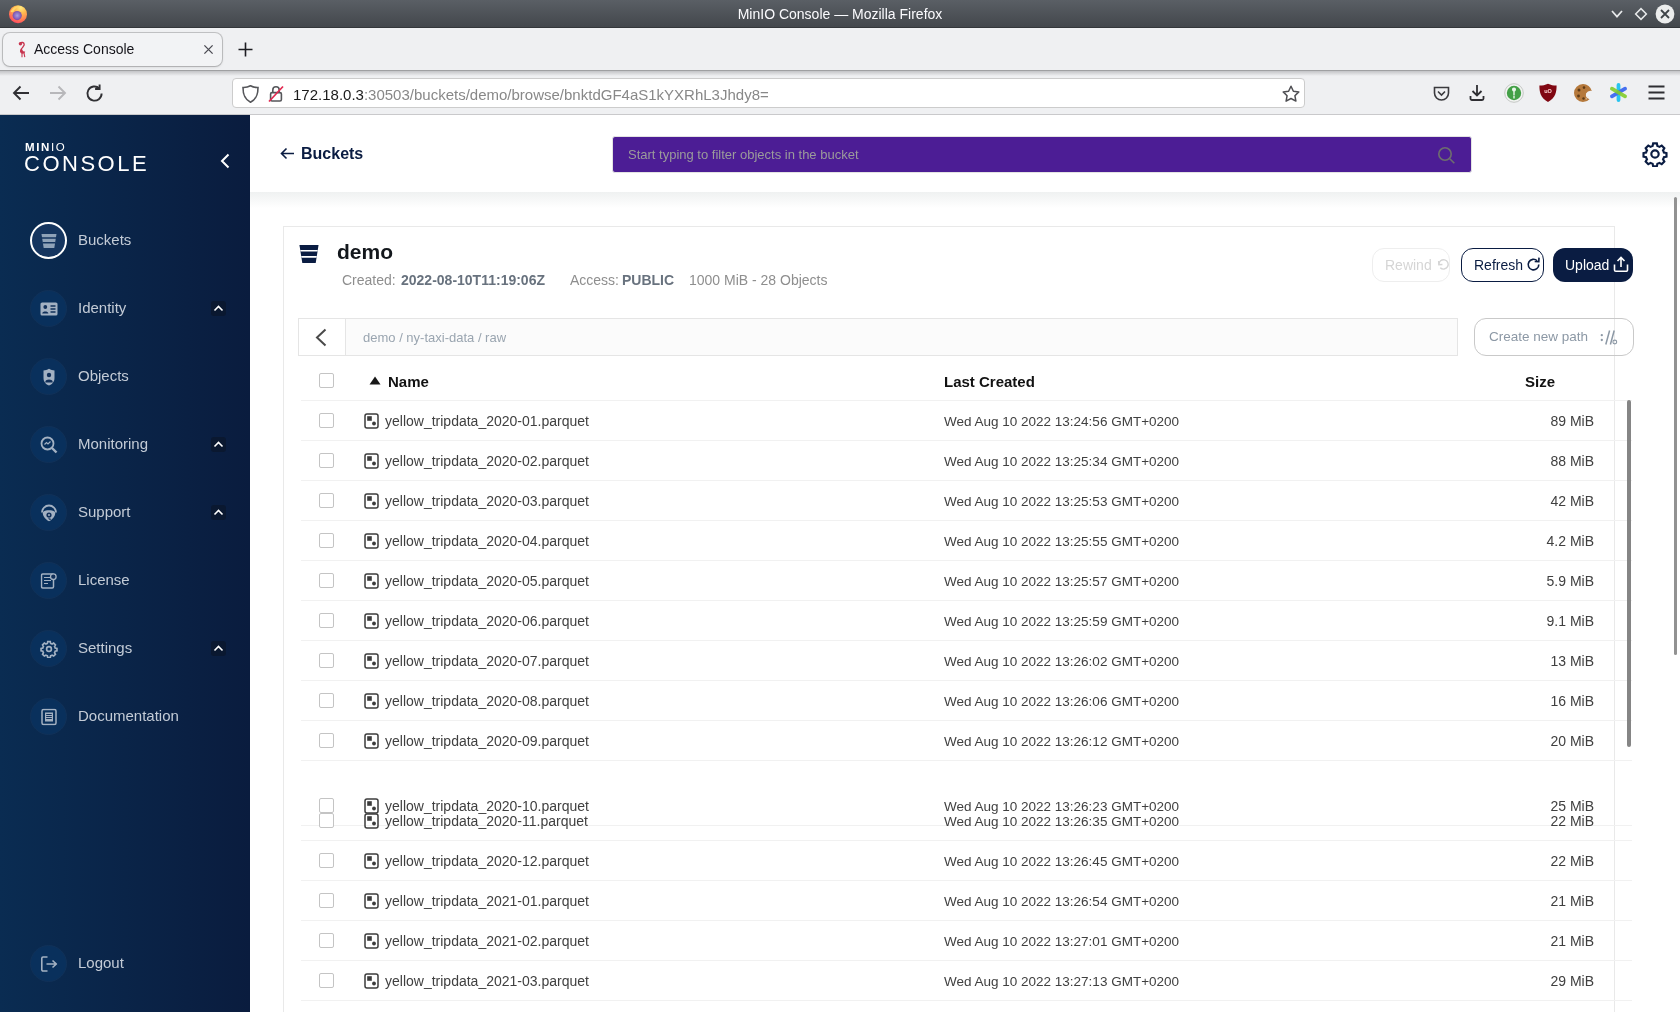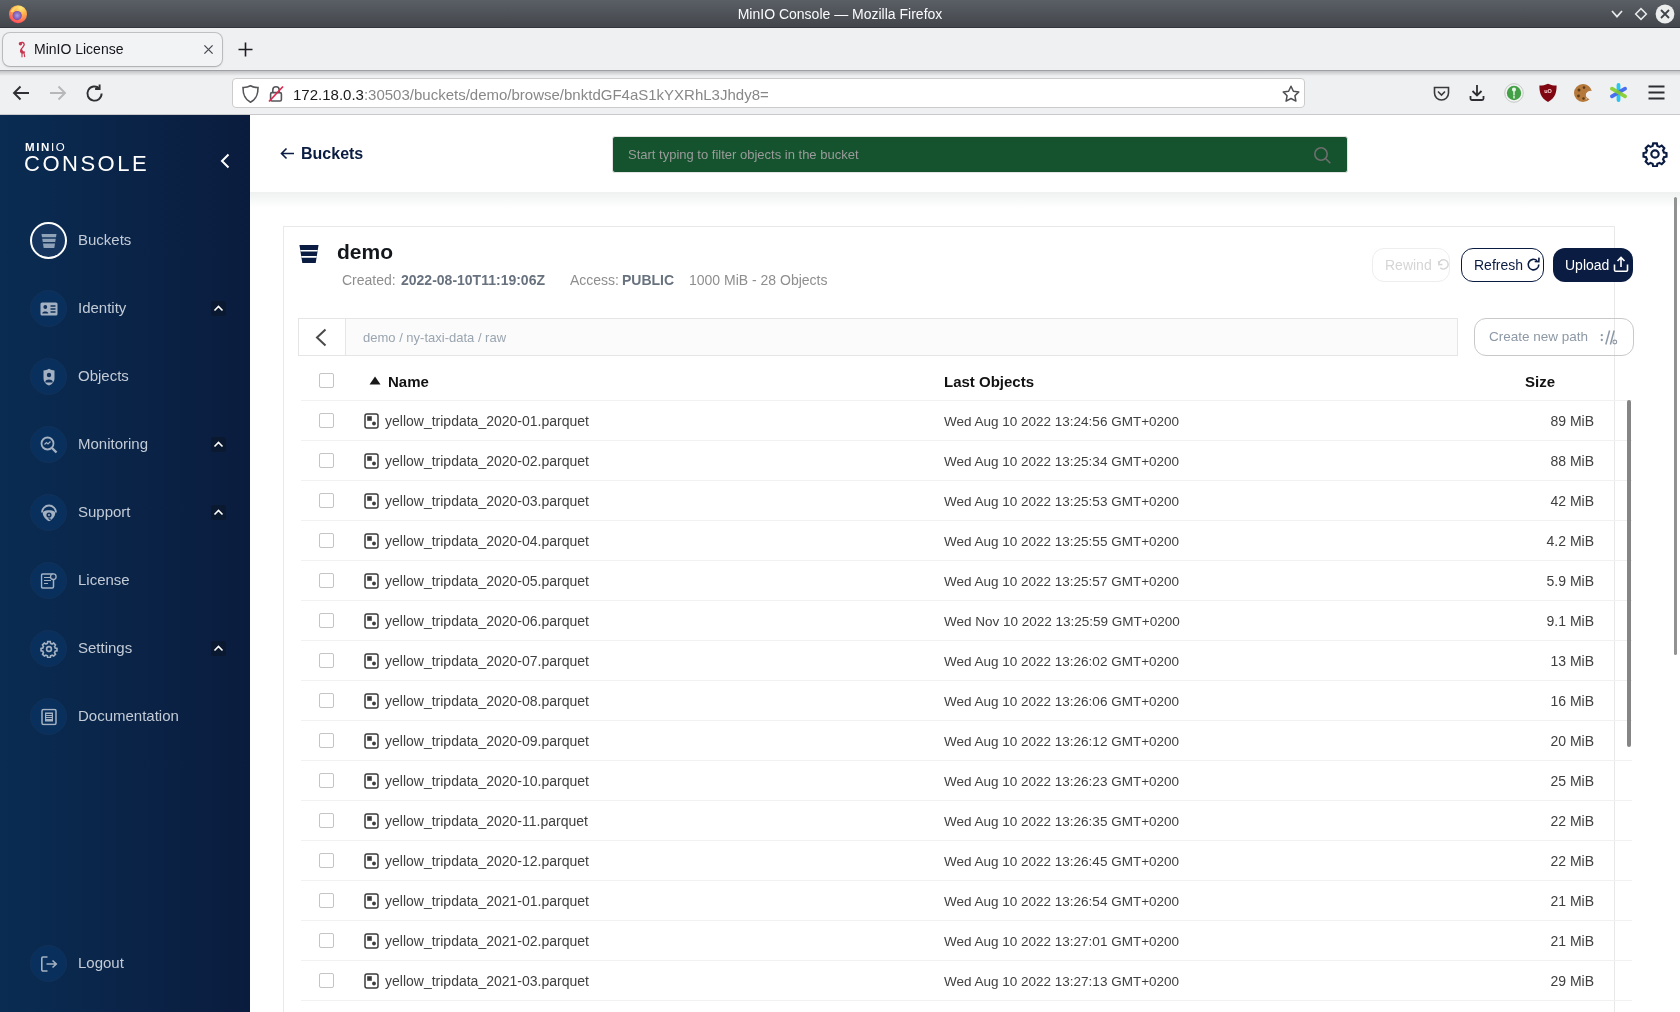--- a/index.html
+++ b/index.html
@@ -93,21 +93,21 @@
 
     <svg class="abs" style="left:13px;top:8px;" width="14" height="17" viewBox="0 0 14 17">
       <g fill="none" stroke="#c8354f" stroke-width="1.3">
         <path d="M4.2 2.2 C5.6 0.8 8 1.4 8.2 3.2 C8.4 4.8 6.6 5.6 6.2 7.4"></path>
         <path d="M6 10.6 L6 16.2" stroke-width="1.1"></path>
         <path d="M8 12 L8.8 16.2" stroke-width="1.1"></path>
       </g>
       <circle cx="4.4" cy="2.7" r="1.7" fill="#c8354f"></circle>
       <path d="M6.2 6.6 C5.6 9.4 7.2 10.9 9.2 10.4 C9 12.3 6.6 13.3 5 12.2 C3.3 11 3.8 8 6.2 6.6z" fill="#c8354f"></path>
     </svg>
-    <div class="tabtitle">MinIO License</div>
+    <div class="tabtitle">Access Console</div>
     <svg class="abs" style="left:198px;top:9px;" width="15" height="15" viewBox="0 0 15 15">
       <path d="M3.4 3.4 L11.6 11.6 M11.6 3.4 L3.4 11.6" stroke="#4a4a52" stroke-width="1.3"></path>
     </svg>
   </div>
   <svg class="abs" style="left:237px;top:13px;" width="17" height="17" viewBox="0 0 17 17">
     <path d="M8.5 1.5 L8.5 15.5 M1.5 8.5 L15.5 8.5" stroke="#1d1d22" stroke-width="1.6"></path>
   </svg>
 </div>
 
 <div class="abs" style="left:0;top:71px;width:1680px;height:5px;background:linear-gradient(rgba(80,80,85,.28), rgba(80,80,85,0));z-index:3;"></div>
@@ -190,21 +190,21 @@
   </svg>
 </g>
 
 <div id="app">
   <div id="header">
 
     <svg class="abs" style="left:30px;top:32px;" width="15" height="13" viewBox="0 0 15 13">
       <path d="M14 6.5 L1.5 6.5 M6.5 1.5 L1.5 6.5 L6.5 11.5" fill="none" stroke="#0a1c42" stroke-width="1.6"></path>
     </svg>
     <div class="abs" style="left:51px;top:30px;font-size:16px;font-weight:bold;color:#0a1c42;">Buckets</div>
-    <div class="abs" style="left:362px;top:21px;width:736px;height:37px;border:1px solid #e3e3e3;border-radius:3px;background:#14532d;">
+    <div class="abs" style="left:362px;top:21px;width:860px;height:37px;border:1px solid #e3e3e3;border-radius:3px;background:#4c1d95;">
       <span style="position:absolute;left:15px;top:10px;font-size:13px;color:#9b9b9b;">Start typing to filter objects in the bucket</span>
       <svg class="abs" style="right:15px;top:9px;" width="19" height="19" viewBox="0 0 19 19">
         <circle cx="8" cy="8" r="6.2" fill="none" stroke="#6e6e6e" stroke-width="1.6"></circle>
         <path d="M12.8 12.8 L17.3 17.3" stroke="#6e6e6e" stroke-width="1.6"></path>
       </svg>
     </div>
 
     <svg class="abs" style="left:1392px;top:26px;" width="26" height="26" viewBox="0 0 24 24">
       <path fill="none" stroke="#0a1c42" stroke-width="2" d="M10.3 2.2 h3.4 l.5 2.4 a7.6 7.6 0 0 1 1.9 .8 l2.1-1.2 2.4 2.4-1.2 2.1 a7.6 7.6 0 0 1 .8 1.9 l2.4.5 v3.4 l-2.4.5 a7.6 7.6 0 0 1-.8 1.9 l1.2 2.1-2.4 2.4-2.1-1.2 a7.6 7.6 0 0 1-1.9.8 l-.5 2.4 h-3.4 l-.5-2.4 a7.6 7.6 0 0 1-1.9-.8 l-2.1 1.2-2.4-2.4 1.2-2.1 a7.6 7.6 0 0 1-.8-1.9 l-2.4-.5 v-3.4 l2.4-.5 a7.6 7.6 0 0 1 .8-1.9 L3.4 6.6 5.8 4.2 7.9 5.4 a7.6 7.6 0 0 1 1.9-.8 z"></path>
       <circle cx="12" cy="12" r="3.4" fill="none" stroke="#0a1c42" stroke-width="2"></circle>
@@ -371,21 +371,21 @@
       <path d="M9.6 0.5 L5.8 14.5 M14.2 0.5 L10.4 14.5" stroke="#8c98a5" stroke-width="1.5"></path>
       <circle cx="14.8" cy="12" r="1.9" fill="none" stroke="#8c98a5" stroke-width="1.1"></circle>
     </svg>
 
     <div class="abs" style="left:17px;top:136px;width:1331px;height:38px;">
       <div class="cbox" style="top:10px;"></div>
       <svg class="abs" style="left:68px;top:13px;" width="12" height="9" viewBox="0 0 12 9">
         <path d="M6 0.5 L11.5 8.5 L0.5 8.5 z" fill="#181818"></path>
       </svg>
       <div class="abs" style="left:87px;top:10px;font-size:15px;font-weight:bold;color:#121212;">Name</div>
-      <div class="abs" style="left:643px;top:10px;font-size:15px;font-weight:bold;color:#121212;">Last Objects</div>
+      <div class="abs" style="left:643px;top:10px;font-size:15px;font-weight:bold;color:#121212;">Last Created</div>
       <div class="abs" style="left:1224px;top:10px;font-size:15px;font-weight:bold;color:#121212;">Size</div>
     </div>
     <div class="abs" style="left:17px;top:173px;width:1331px;height:1px;background:#f1f1f1;"></div>
     <div id="rows">
     <div class="row" style="top:174px;">
           <div class="cbox"></div>
           <svg class="ficon" width="15" height="16" viewBox="0 0 15 16">
             <rect x="1" y="1" width="13" height="14" rx="2" fill="none" stroke="#3c3c3c" stroke-width="1.5"></rect>
             <rect x="3.2" y="3.2" width="4.6" height="4.6" fill="#3c3c3c"></rect>
             <circle cx="10" cy="10.5" r="1.9" fill="#3c3c3c"></circle>
@@ -439,21 +439,21 @@
           <div class="fsize">5.9 MiB</div>
         </div>
     <div class="row" style="top:374px;">
           <div class="cbox"></div>
           <svg class="ficon" width="15" height="16" viewBox="0 0 15 16">
             <rect x="1" y="1" width="13" height="14" rx="2" fill="none" stroke="#3c3c3c" stroke-width="1.5"></rect>
             <rect x="3.2" y="3.2" width="4.6" height="4.6" fill="#3c3c3c"></rect>
             <circle cx="10" cy="10.5" r="1.9" fill="#3c3c3c"></circle>
           </svg>
           <div class="fname">yellow_tripdata_2020-06.parquet</div>
-          <div class="fdate">Wed Nov 10 2022 13:25:59 GMT+0200</div>
+          <div class="fdate">Wed Aug 10 2022 13:25:59 GMT+0200</div>
           <div class="fsize">9.1 MiB</div>
         </div>
     <div class="row" style="top:414px;">
           <div class="cbox"></div>
           <svg class="ficon" width="15" height="16" viewBox="0 0 15 16">
             <rect x="1" y="1" width="13" height="14" rx="2" fill="none" stroke="#3c3c3c" stroke-width="1.5"></rect>
             <rect x="3.2" y="3.2" width="4.6" height="4.6" fill="#3c3c3c"></rect>
             <circle cx="10" cy="10.5" r="1.9" fill="#3c3c3c"></circle>
           </svg>
           <div class="fname">yellow_tripdata_2020-07.parquet</div>
@@ -475,21 +475,21 @@
           <div class="cbox"></div>
           <svg class="ficon" width="15" height="16" viewBox="0 0 15 16">
             <rect x="1" y="1" width="13" height="14" rx="2" fill="none" stroke="#3c3c3c" stroke-width="1.5"></rect>
             <rect x="3.2" y="3.2" width="4.6" height="4.6" fill="#3c3c3c"></rect>
             <circle cx="10" cy="10.5" r="1.9" fill="#3c3c3c"></circle>
           </svg>
           <div class="fname">yellow_tripdata_2020-09.parquet</div>
           <div class="fdate">Wed Aug 10 2022 13:26:12 GMT+0200</div>
           <div class="fsize">20 MiB</div>
         </div>
-    <div class="row" style="top:534px;">
+    <div class="row" style="top:559px;">
           <div class="cbox"></div>
           <svg class="ficon" width="15" height="16" viewBox="0 0 15 16">
             <rect x="1" y="1" width="13" height="14" rx="2" fill="none" stroke="#3c3c3c" stroke-width="1.5"></rect>
             <rect x="3.2" y="3.2" width="4.6" height="4.6" fill="#3c3c3c"></rect>
             <circle cx="10" cy="10.5" r="1.9" fill="#3c3c3c"></circle>
           </svg>
           <div class="fname">yellow_tripdata_2020-10.parquet</div>
           <div class="fdate">Wed Aug 10 2022 13:26:23 GMT+0200</div>
           <div class="fsize">25 MiB</div>
         </div>

